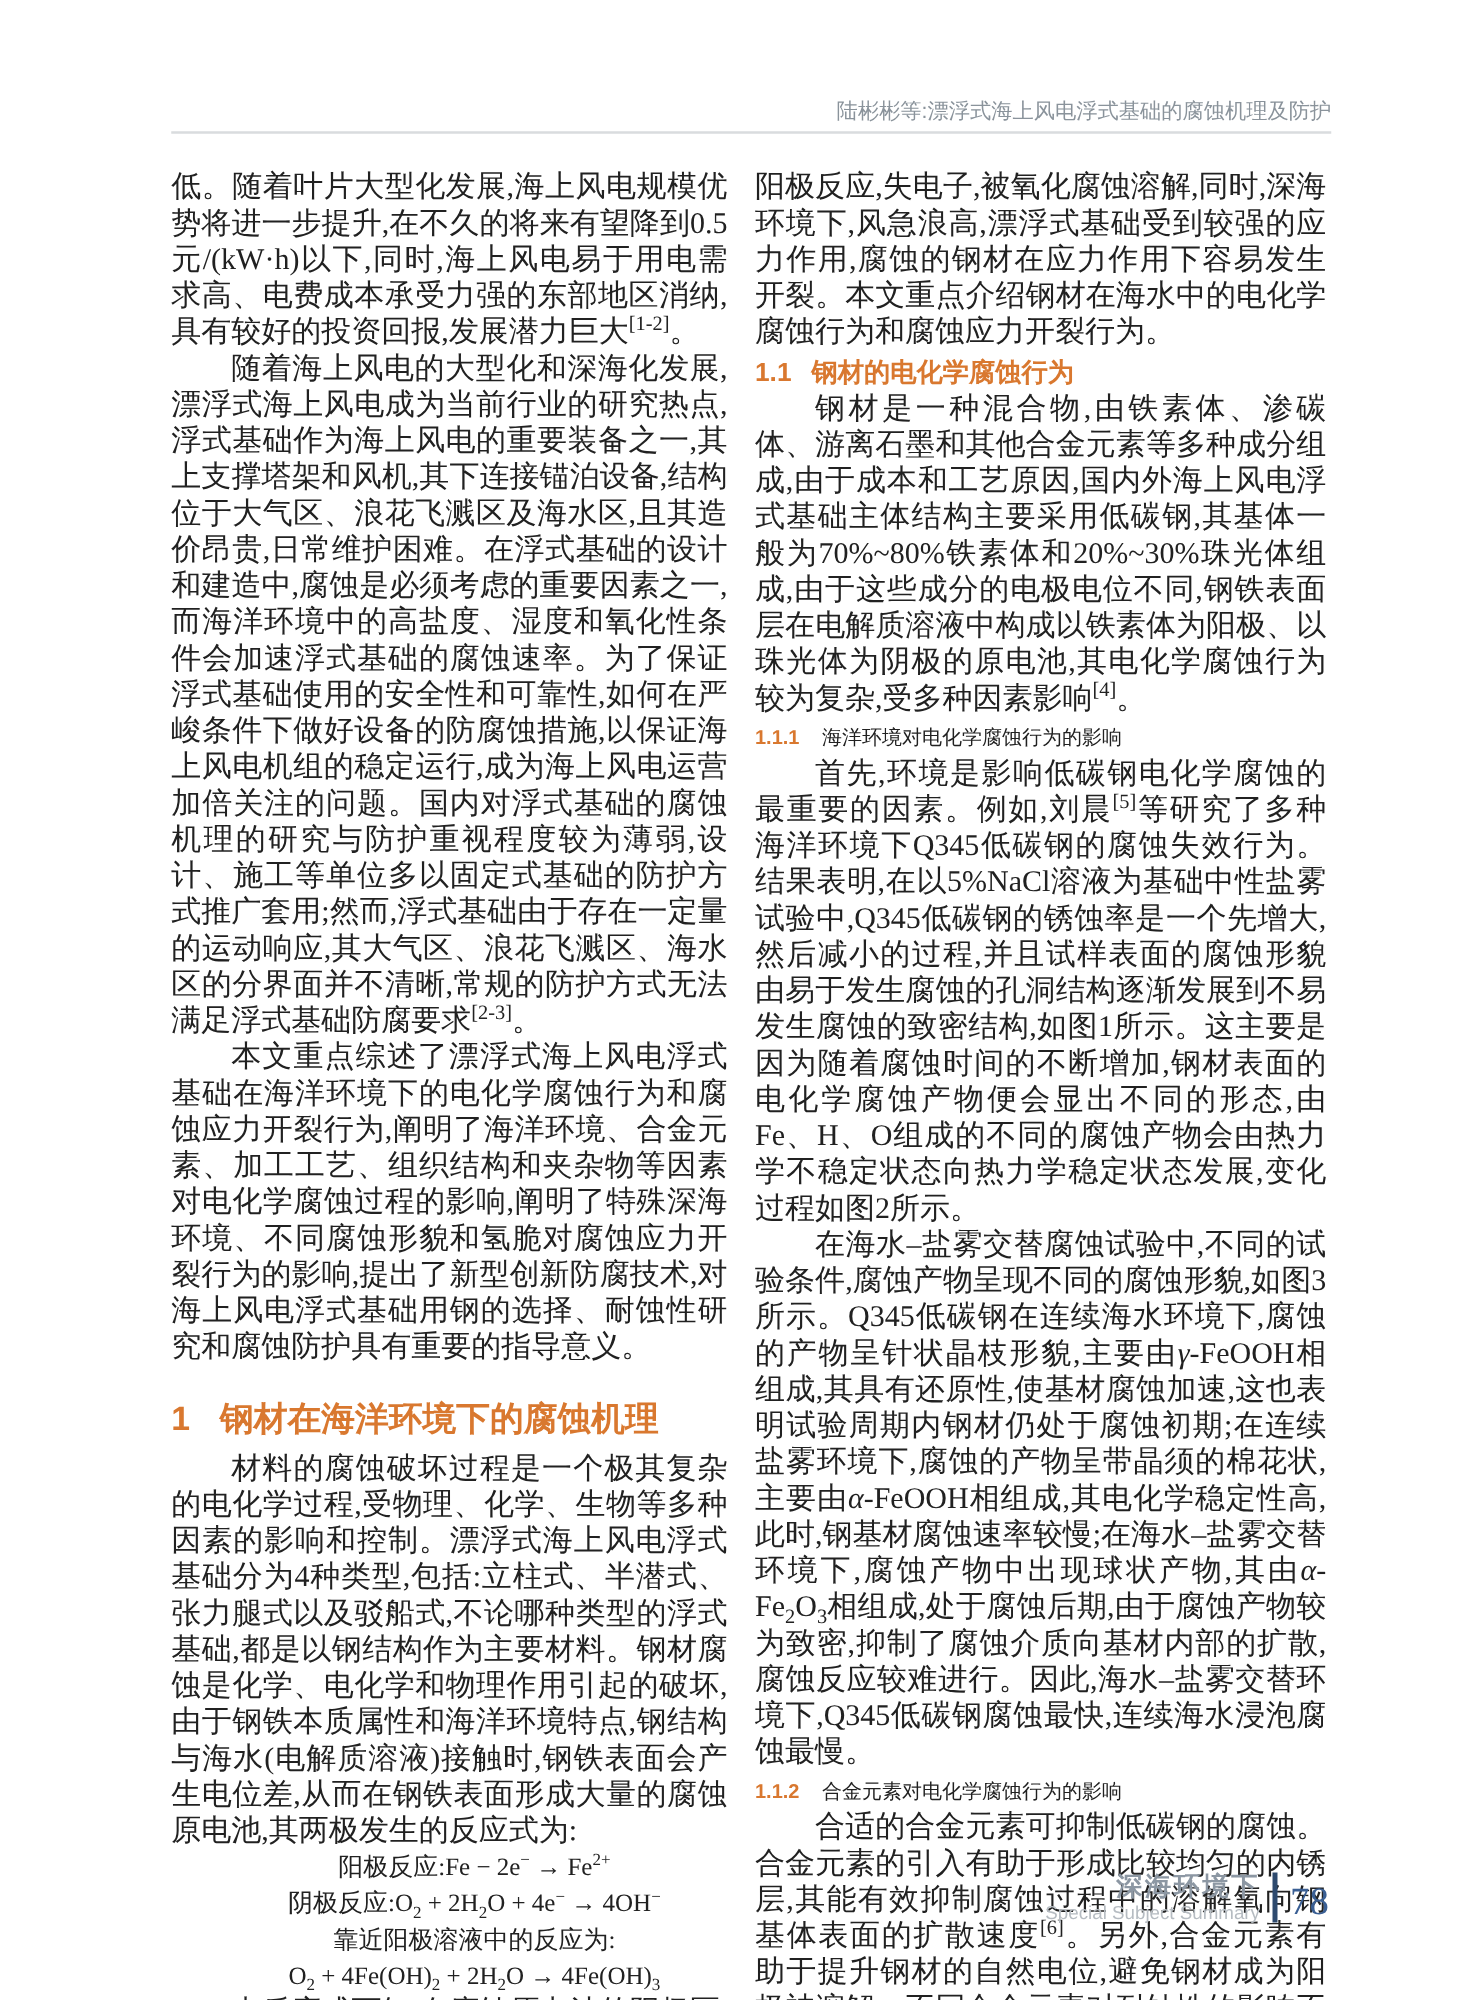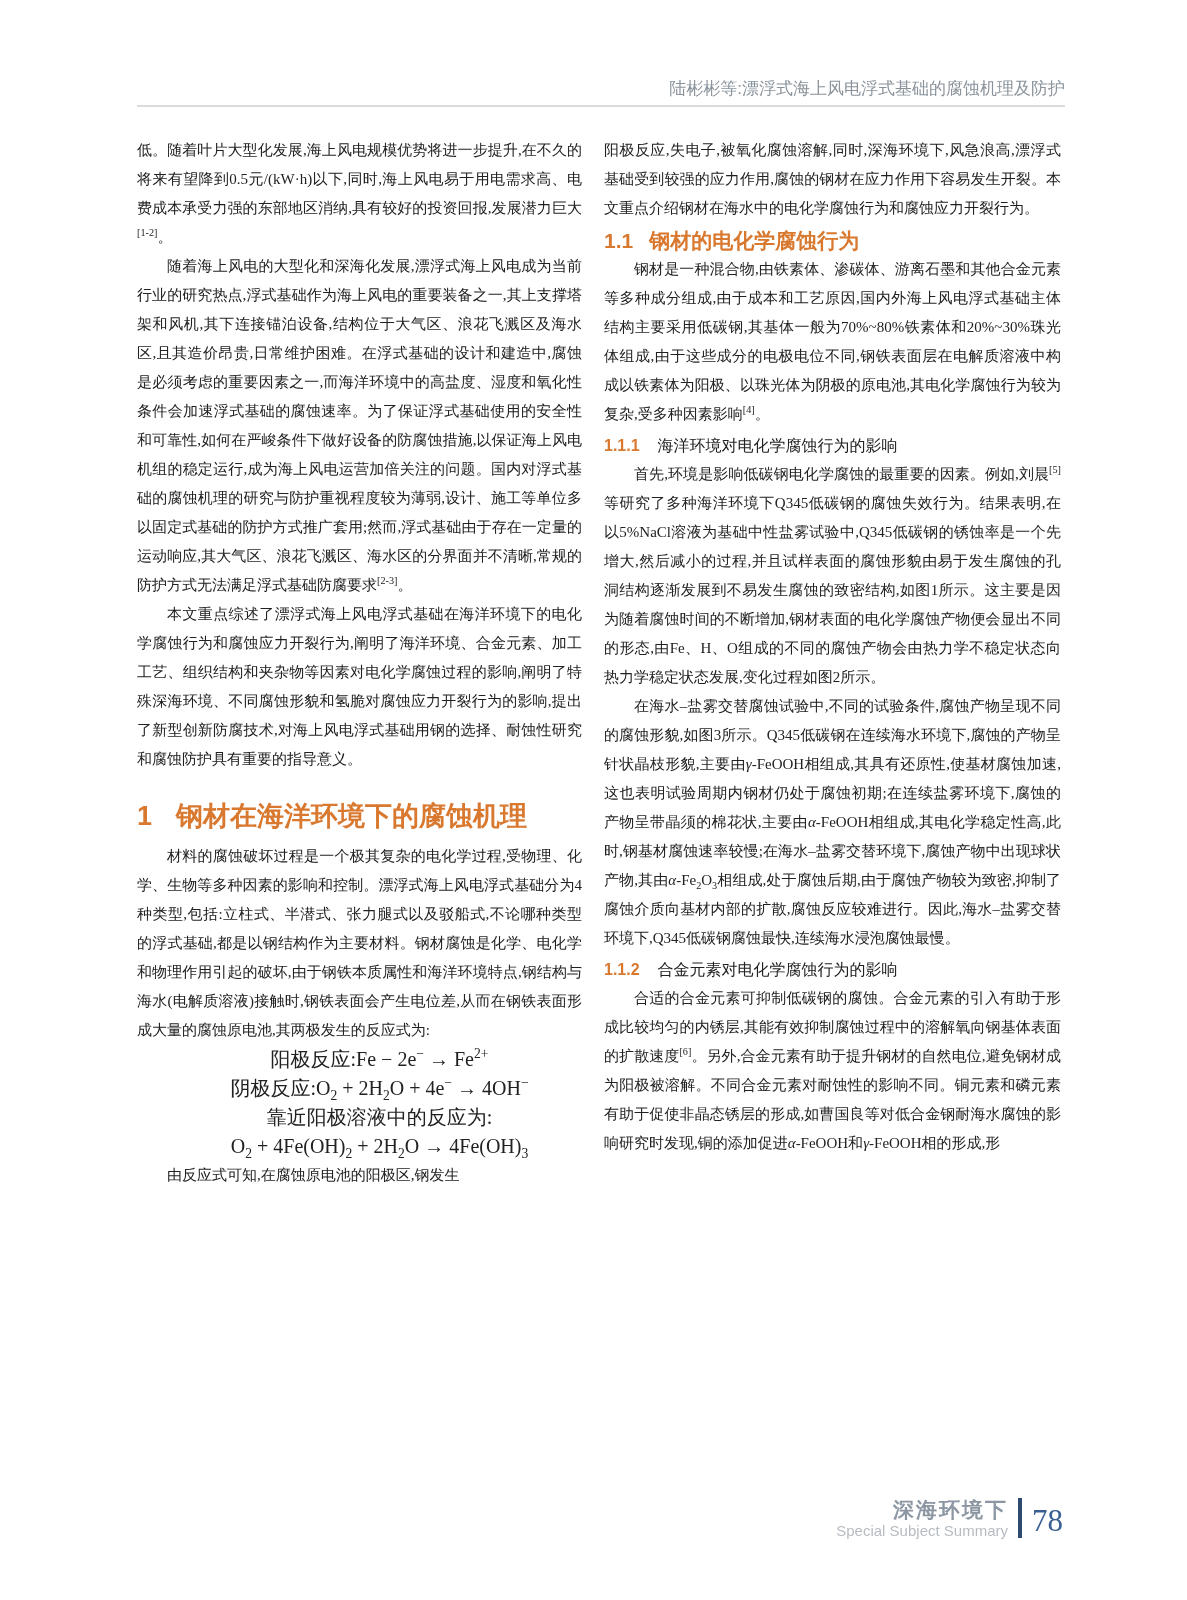--- a/index.html
+++ b/index.html
@@ -39,21 +39,21 @@
     left: 137px;
     width: 924px;
     display: flex;
     gap: 22px;
   }
   .col { width: 451px; }
   .col-left { width: 445px; }
   .col-right { width: 457px; }
   p.body {
     margin: 0;
-    font-size: 15px;
+    font-size: 24px;
     line-height: 29px;
     text-align: justify;
     text-justify: inter-ideograph;
     text-indent: 2em;
   }
   p.body.no-indent { text-indent: 0; }
   sup { font-size: 68%; line-height: 0; vertical-align: super; }
   sub { font-size: 68%; line-height: 0; vertical-align: sub; }
   i { font-style: italic; font-family: "Liberation Serif", serif; }
   

